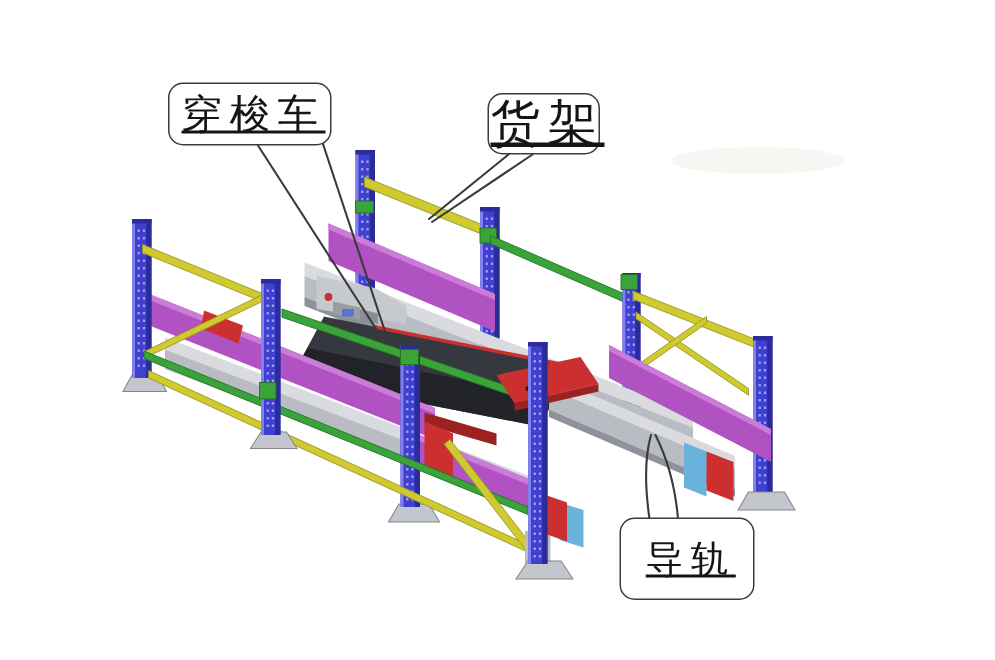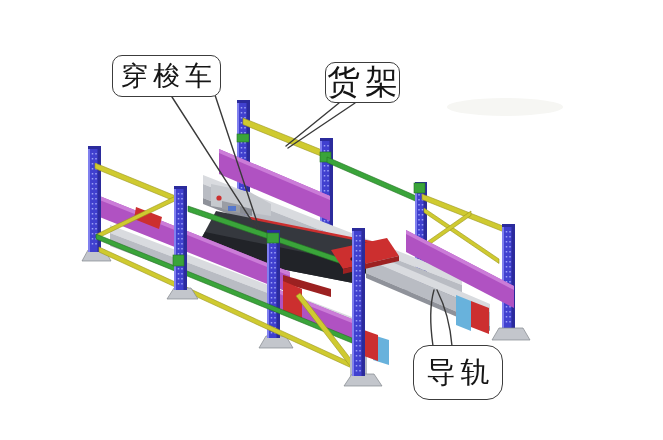--- a/index.html
+++ b/index.html
@@ -22,24 +22,24 @@
   .red{fill:var(--accent-red,#cc2f2f);}
   .red-lo{fill:var(--accent-red-dark,#9c2121);}
   .capblue{fill:var(--cap-blue,#68b2dc);}
   .foot{fill:var(--foot-gray,#c3c6cc);stroke:#83868c;stroke-width:.7;}
   .pline{stroke:var(--callout-line,#3a3a3a);stroke-width:1.4;fill:none;stroke-linecap:round;}
 
   
   .callout{position:absolute;background:#ffffff;border:1.6px solid #3c3c3c;border-radius:10px;
            display:flex;align-items:center;justify-content:center;
            color:#151515;box-sizing:border-box;z-index:5;}
-  .callout span{letter-spacing:5px;text-indent:5px;white-space:nowrap;}
+  .callout span{letter-spacing:5px;text-indent:5px;white-space:nowrap;text-decoration:underline;}
   .c1{font-size:27px;}
   .c2{font-size:33px;}
-  .c3{font-size:29px;border-radius:16px;}
+  .c3{font-size:25px;}
 </style>
 </head>
 <body>
 
 <div class="scene">
 
 <svg width="663" height="440" viewBox="0 0 663 440">
 
   <ellipse cx="505" cy="107" rx="58" ry="9" fill="#f6f6f3"></ellipse>
 

